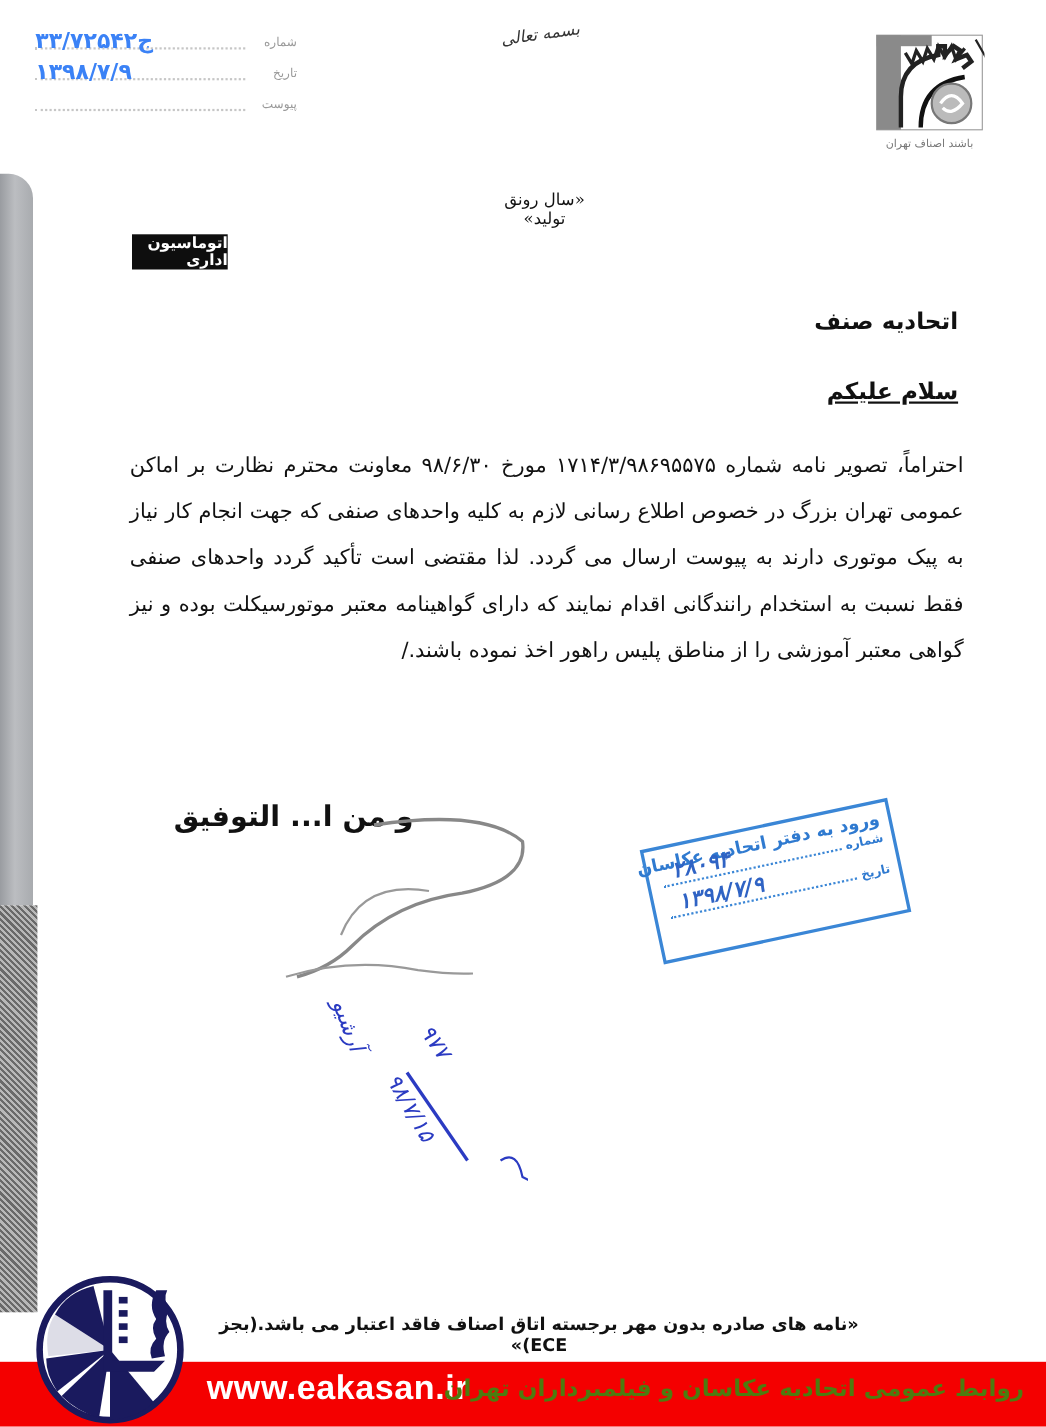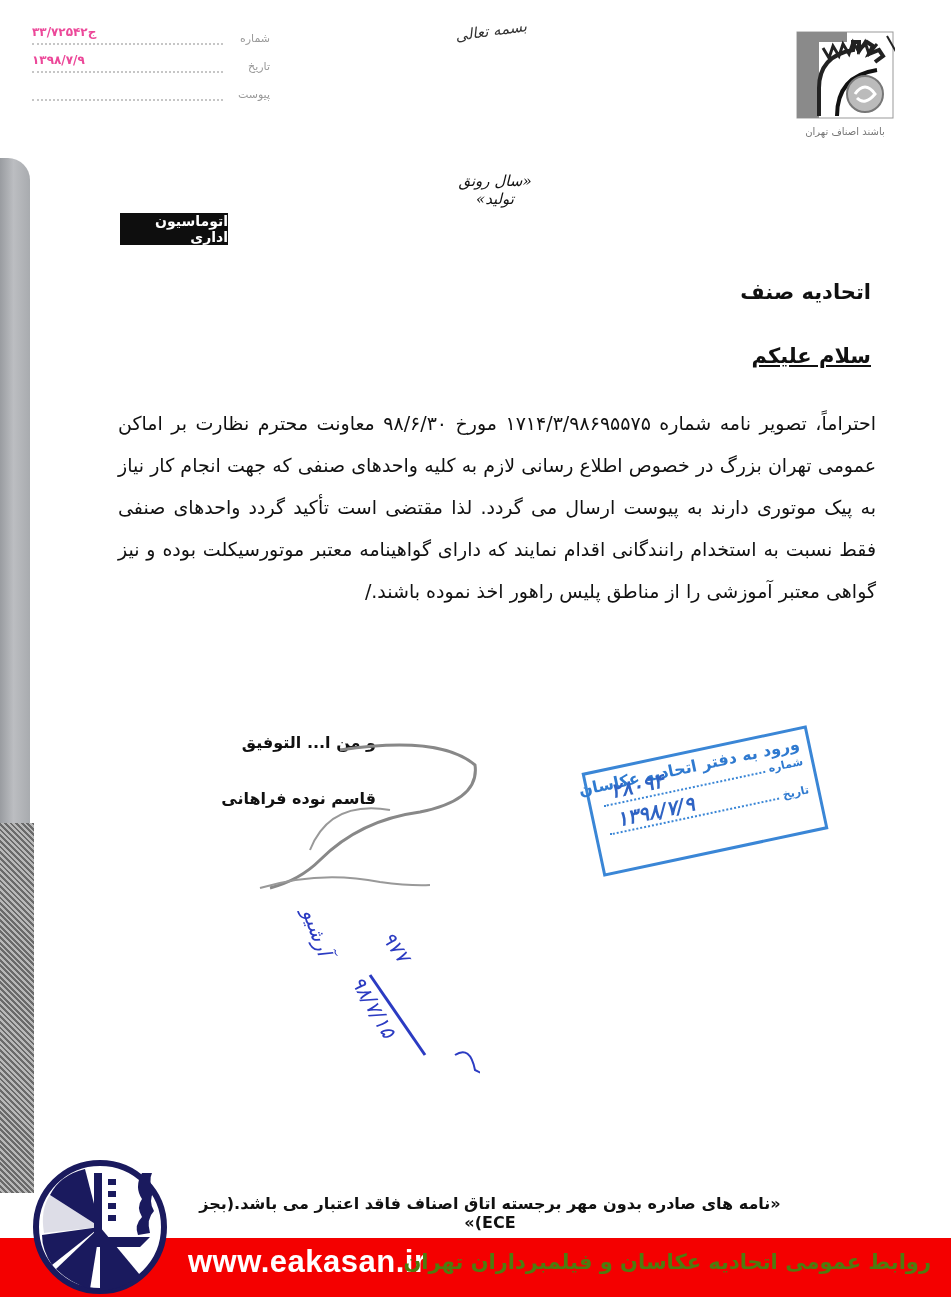--- a/index.html
+++ b/index.html
@@ -17,50 +17,50 @@
       background: repeating-linear-gradient(45deg, #6a6a6a 0 2px, #b8b8b8 2px 4px);
     }
 
     .header-fields { position: absolute; left: 30px; top: 24px; width: 240px; direction: rtl; }
     .hf-row { display: flex; align-items: center; height: 28px; }
     .hf-label { width: 45px; font-size: 11px; color: #9a9a9a; text-align: right; }
     .hf-dots { flex: 1; border-bottom: 2px dotted #c6c6c6; height: 14px; margin: 0 2px; position: relative; }
     .hf-value {
       position: absolute; left: 0; right: 0; top: -6px;
       text-align: left; direction: ltr;
-      font-family: "DejaVu Sans", sans-serif; font-weight: bold; font-size: 12px; color: #ec4899;
+      font-family: "DejaVu Sans", sans-serif; font-weight: bold; font-size: 20px; color: #3b82f6;
     }
 
     .basmala { position: absolute; left: 455px; top: 22px; font-size: 15px; font-style: italic; color: #333; transform: rotate(-8deg); }
 
     .logo { position: absolute; left: 795px; top: 28px; width: 100px; height: 132px; }
     .logo-box { width: 100px; height: 92px; position: relative; }
     .logo-caption { font-size: 10px; color: #777; text-align: center; margin-top: 6px; direction: rtl; }
 
     .year-slogan {
       position: absolute; left: 440px; top: 172px; width: 110px; direction: rtl;
-      font-family: "DejaVu Serif", serif; font-style: italic; font-size: 15px; text-align: center; color: #111;
+      font-family: "DejaVu Serif", serif; font-size: 15px; text-align: center; color: #111;
     }
 
     .auto-badge {
-      position: absolute; left: 120px; top: 213px; width: 108px; height: 32px;
+      position: absolute; left: 120px; top: 213px; width: 87px; height: 32px;
       background: #0e0e0e; color: #fff; font-weight: bold; font-size: 14px;
       direction: rtl; display: flex; align-items: center; justify-content: center;
     }
 
     .recipient { position: absolute; right: 80px; top: 280px; direction: rtl; font-weight: bold; font-size: 21px; }
     .greeting  { position: absolute; right: 80px; top: 344px; direction: rtl; font-weight: bold; font-size: 21px; text-decoration: underline; }
 
     .body-text {
       position: absolute; left: 118px; top: 402px; width: 758px;
       direction: rtl; text-align: justify; text-align-last: right;
       font-size: 19px; line-height: 42px; color: #111;
     }
 
-    .closing { position: absolute; right: 575px; top: 715px; direction: rtl; font-weight: bold; font-size: 16px; line-height: 56px; text-align: right; }
+    .closing { position: absolute; right: 575px; top: 715px; direction: rtl; font-weight: bold; font-size: 26px; line-height: 56px; text-align: right; }
     .closing div { white-space: nowrap; }
 
     .signature-scribble { position: absolute; left: 240px; top: 740px; width: 240px; height: 150px; pointer-events: none; }
 
     .stamp {
       position: absolute; left: 590px; top: 748px; width: 230px; height: 106px;
       border: 3px solid #3a86d6; transform: rotate(-12deg);
       direction: rtl; color: #2f7ad0; font-weight: bold; padding: 4px 8px;
     }
     .stamp-title { font-size: 16px; white-space: nowrap; }
@@ -138,21 +138,20 @@
 
 <div class="auto-badge">اتوماسیون اداری</div>
 
 <div class="recipient">اتحادیه صنف</div>
 <div class="greeting">سلام علیکم</div>
 
 <div class="body-text">احتراماً، تصویر نامه شماره ۱۷۱۴/۳/۹۸۶۹۵۵۷۵ مورخ ۹۸/۶/۳۰ معاونت محترم نظارت بر اماکن عمومی تهران بزرگ در خصوص اطلاع رسانی لازم به کلیه واحدهای صنفی که جهت انجام کار نیاز به پیک موتوری دارند به پیوست ارسال می گردد. لذا مقتضی است تأکید گردد واحدهای صنفی فقط نسبت به استخدام رانندگانی اقدام نمایند که دارای گواهینامه معتبر موتورسیکلت بوده و نیز گواهی معتبر آموزشی را از مناطق پلیس راهور اخذ نموده باشند./</div>
 
 <div class="closing">
   <div>و من ا... التوفیق</div>
-  <div>قاسم نوده فراهانی</div>
 </div>
 
 <svg class="signature-scribble" viewBox="0 0 240 150">
   <path d="M100 10 Q200 -5 235 25 Q240 60 180 72 Q120 80 80 120 Q60 140 30 148" fill="none" stroke="#888" stroke-width="3"></path>
   <path d="M20 148 Q80 130 140 142 Q170 146 190 145" fill="none" stroke="#999" stroke-width="2"></path>
   <path d="M70 110 Q90 60 150 70" fill="none" stroke="#999" stroke-width="2"></path>
 </svg>
 
 <div class="stamp">
   <div class="stamp-title">ورود به دفتر اتحادیه عکاسان</div>

